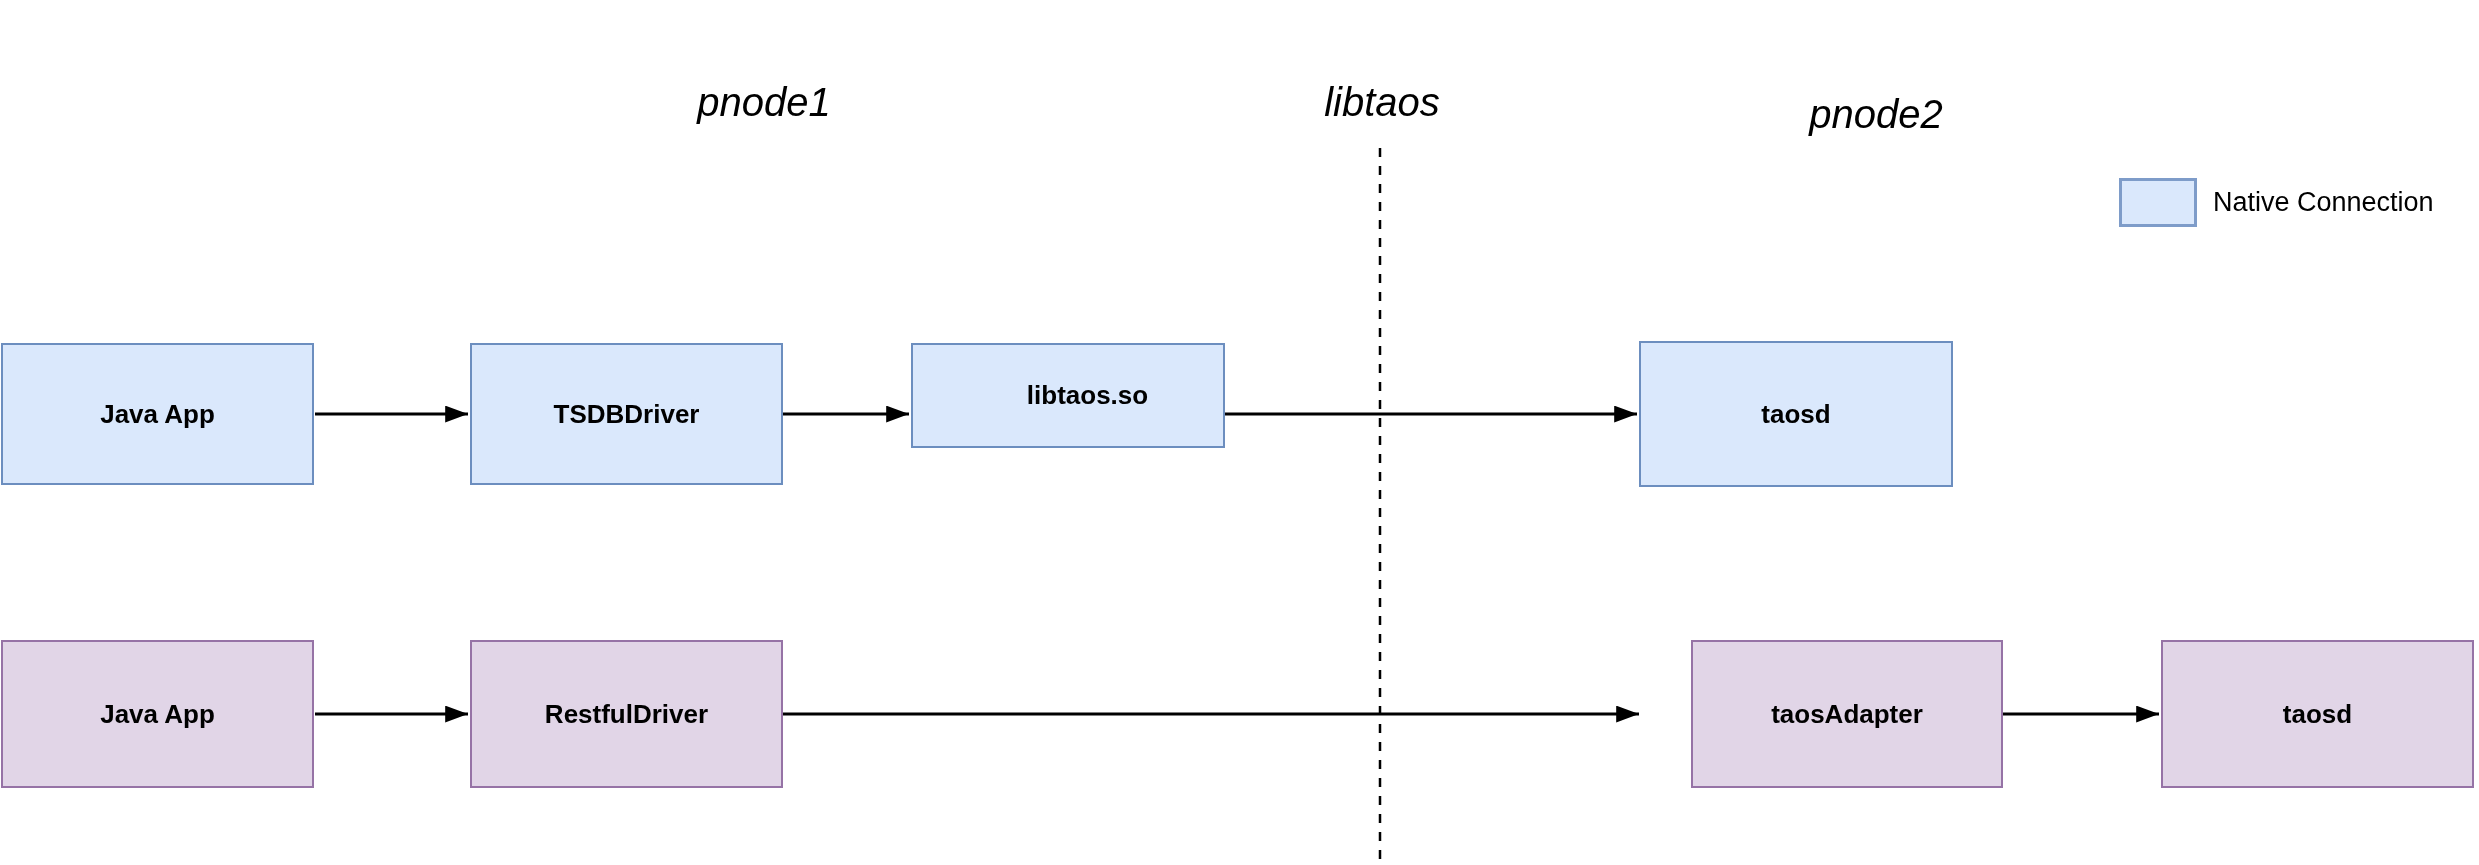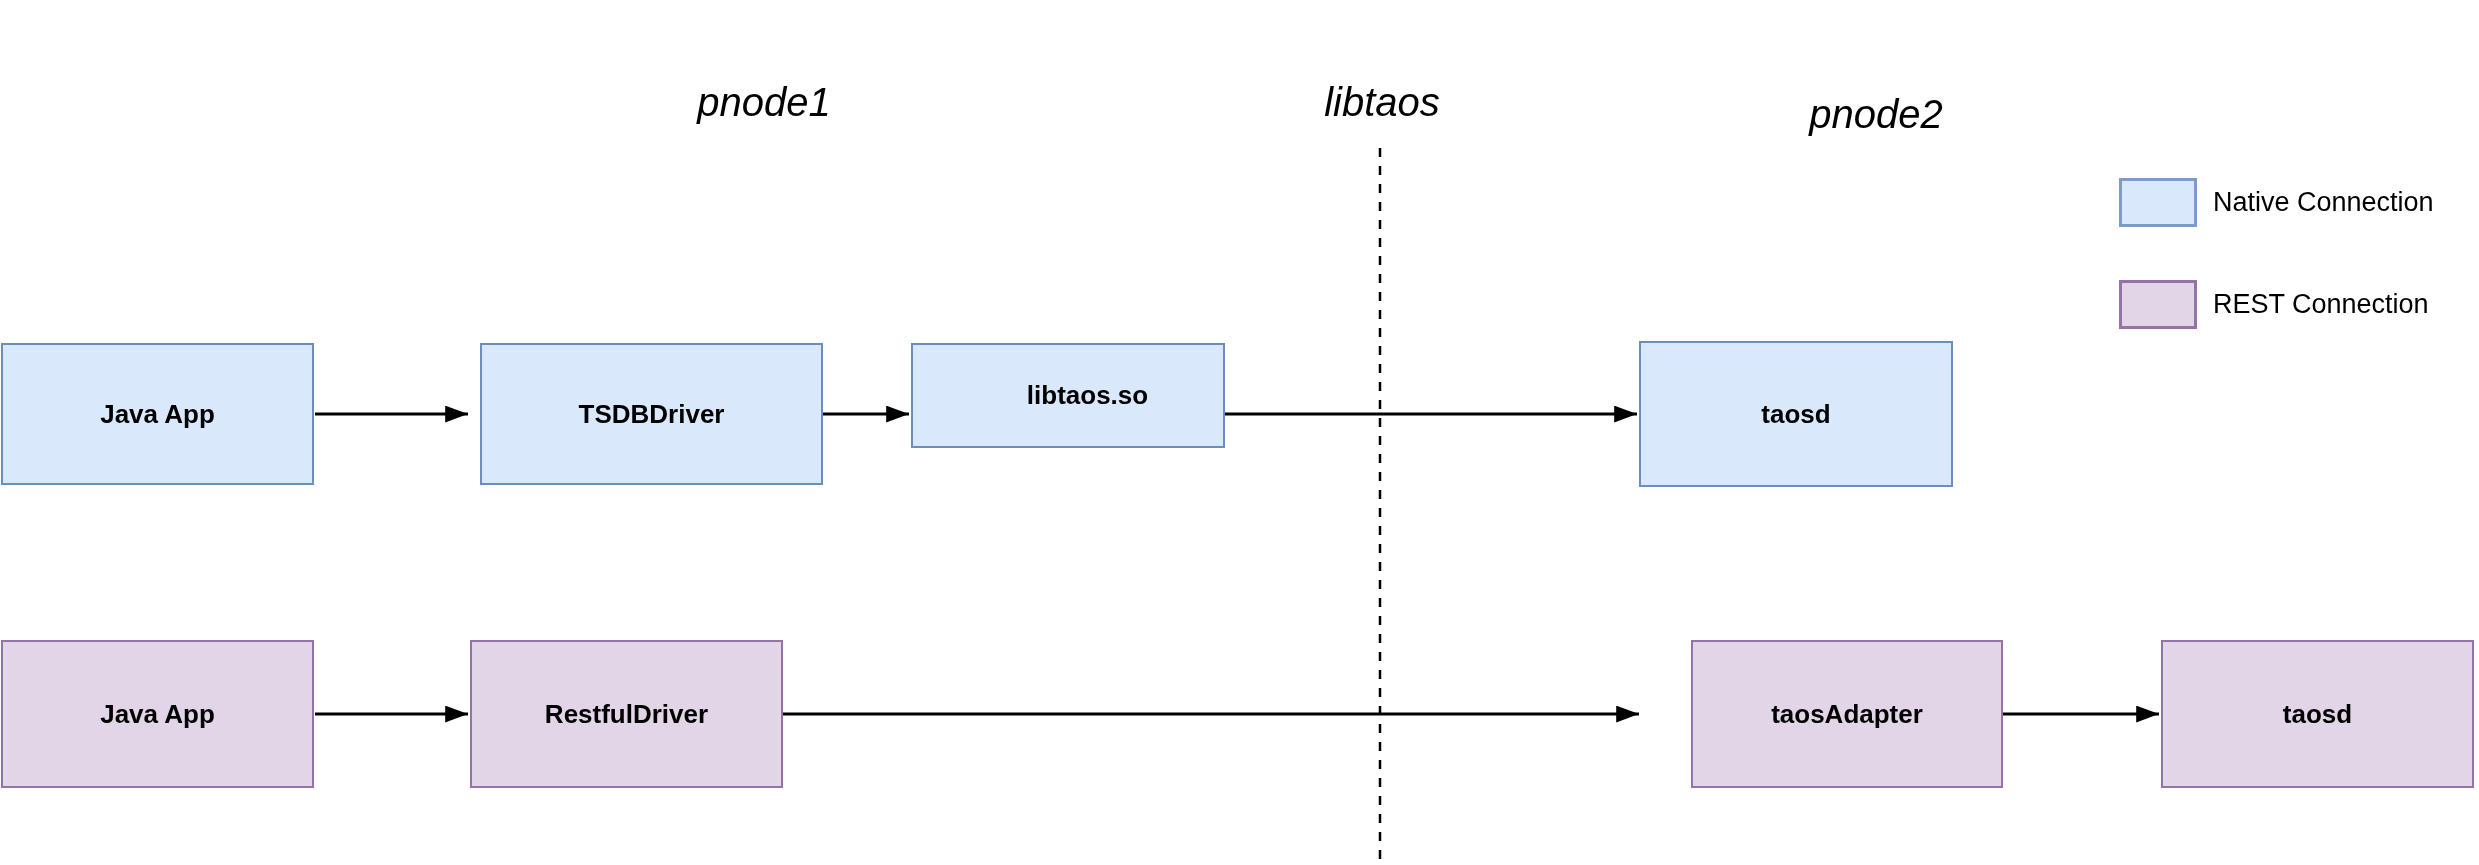--- a/index.html
+++ b/index.html
@@ -98,31 +98,27 @@
     <line x1="315" y1="714" x2="468" y2="714" stroke="#000000" stroke-width="3" marker-end="url(#arrowhead)"></line>
     <line x1="783" y1="714" x2="1639" y2="714" stroke="#000000" stroke-width="3" marker-end="url(#arrowhead)"></line>
     <line x1="1953" y1="714" x2="2159" y2="714" stroke="#000000" stroke-width="3" marker-end="url(#arrowhead)"></line>
   </svg>
 
   <div class="col-header" style="left:764px;">pnode1</div>
   <div class="col-header" style="left:1382px;">libtaos</div>
   <div class="col-header" style="left:1876px;margin-top:12px;">pnode2</div>
 
   <div class="node native" style="left:1px; top:343px; width:313px; height:142px;">Java App</div>
-  <div class="node native" style="left:470px; top:343px; width:343px; height:142px;margin-left:10px;">TSDBDriver</div>
+  <div class="node native" style="left:470px; top:343px; width:313px; height:142px;">TSDBDriver</div>
   <div class="node native" style="left:911px; top:343px; width:314px; height:105px;padding-left:39px;">libtaos.so</div>
   <div class="node native" style="left:1639px; top:341px; width:314px; height:146px;">taosd</div>
 
   <div class="node rest" style="left:1px; top:640px; width:313px; height:148px;">Java App</div>
   <div class="node rest" style="left:470px; top:640px; width:313px; height:148px;">RestfulDriver</div>
   <div class="node rest" style="left:1691px; top:640px; width:312px; height:148px;">taosAdapter</div>
   <div class="node rest" style="left:2161px; top:640px; width:313px; height:148px;">taosd</div>
 
   <div class="legend-row" style="left:2119px; top:178px;">
     <div class="legend-swatch native"></div>
     <div class="legend-label">Native Connection</div>
   </div>
-  <div class="legend-row" style="left:2119px; top:280px;">
-    <div class="legend-swatch rest"></div>
-    <div class="legend-label">REST Connection</div>
-  </div>
 
 </div>
 
 </body></html>

